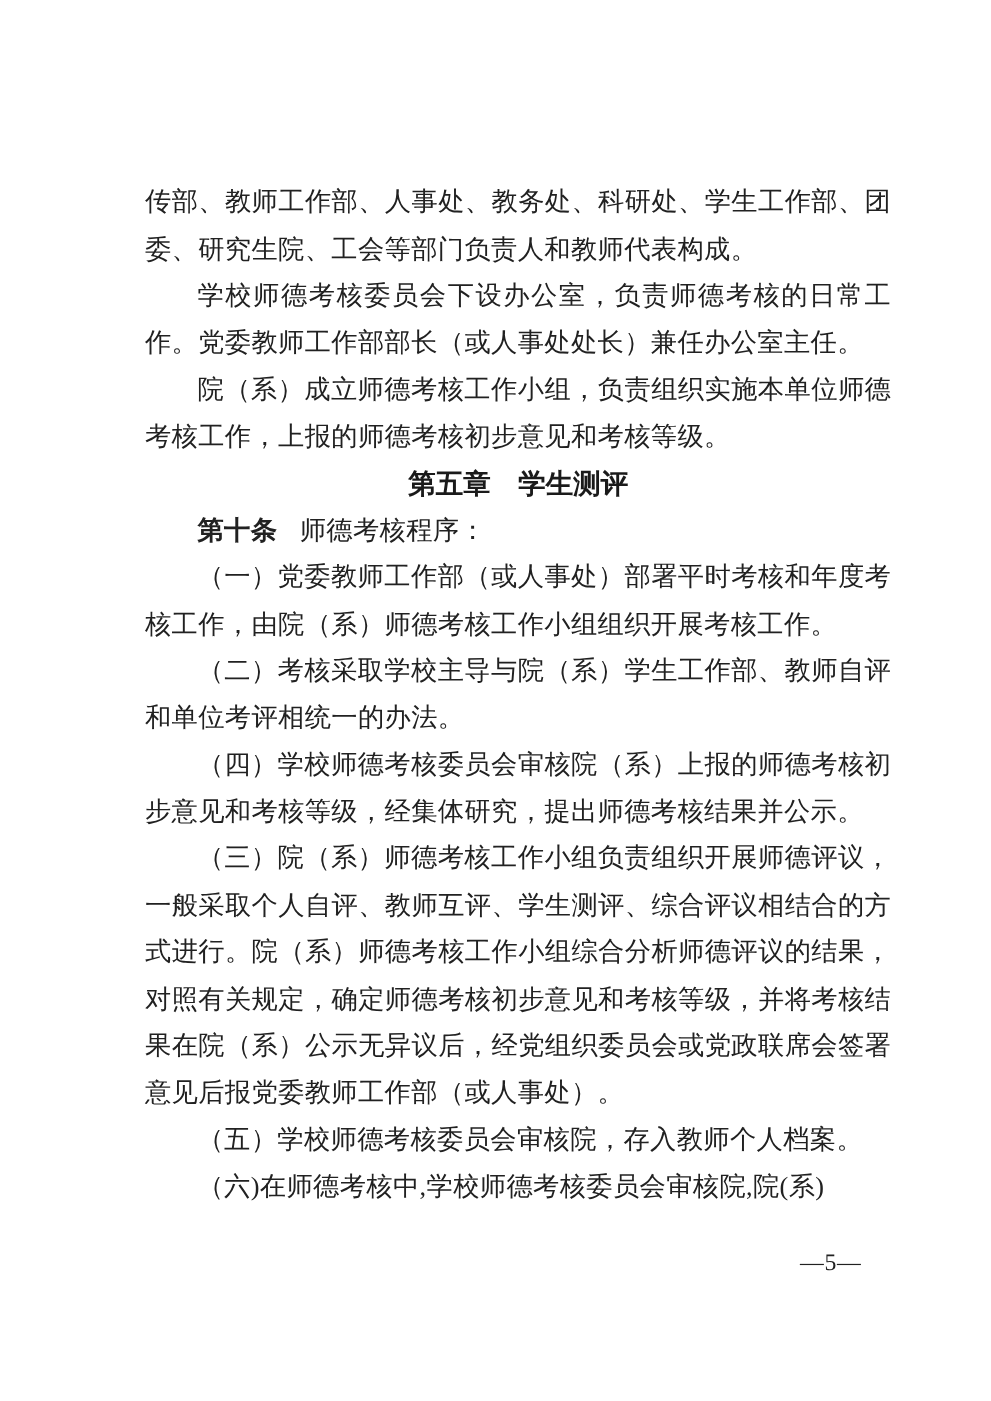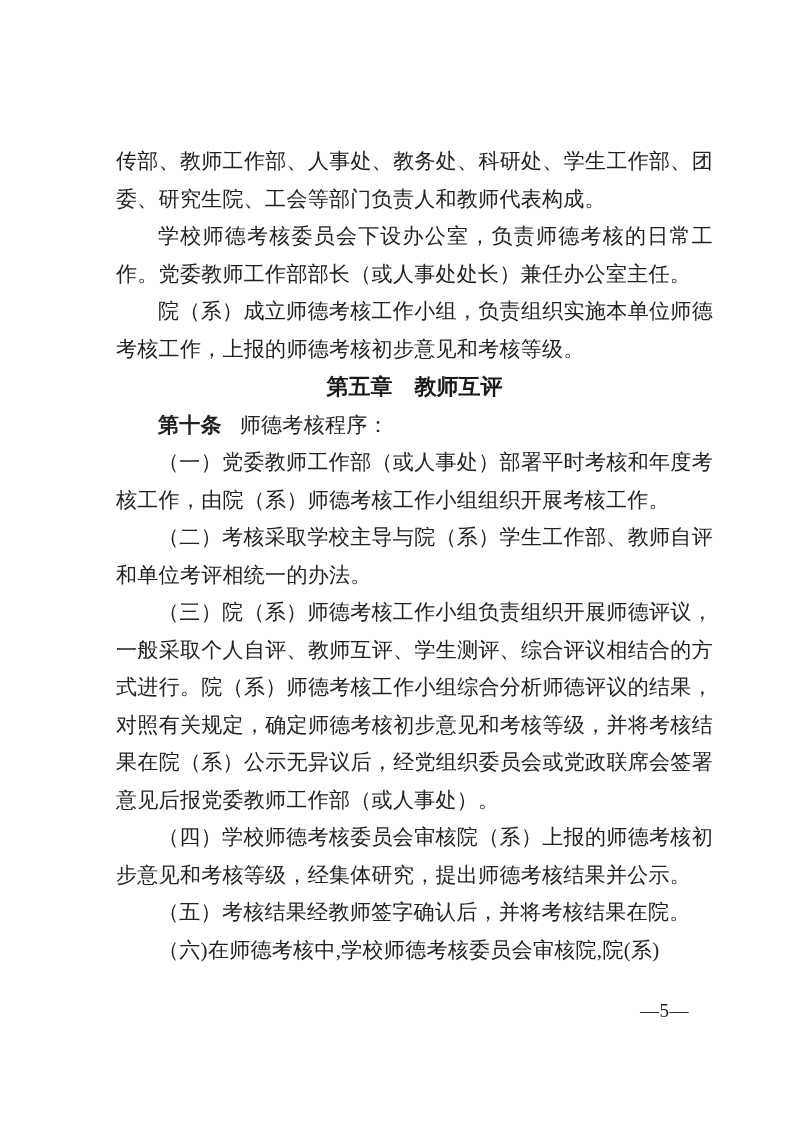--- a/index.html
+++ b/index.html
@@ -61,25 +61,25 @@
   }
 </style>
 </head>
 <body>
 
 <div class="page">
   <div class="body-text">
     <p class="para">传部、教师工作部、人事处、教务处、科研处、学生工作部、团委、研究生院、工会等部门负责人和教师代表构成。</p>
     <p class="para indent">学校师德考核委员会下设办公室，负责师德考核的日常工作。党委教师工作部部长（或人事处处长）兼任办公室主任。</p>
     <p class="para indent">院（系）成立师德考核工作小组，负责组织实施本单位师德考核工作，上报的师德考核初步意见和考核等级。</p>
-    <p class="chapter-heading">第五章　教师互评</p>
+    <p class="chapter-heading">第五章　学生测评</p>
     <p class="para indent">
       <span class="article-label">第十条</span><span>师德考核程序：</span>
     </p>
     <p class="para indent">（一）党委教师工作部（或人事处）部署平时考核和年度考核工作，由院（系）师德考核工作小组组织开展考核工作。</p>
     <p class="para indent">（二）考核采取学校主导与院（系）学生工作部、教师自评和单位考评相统一的办法。</p>
+    <p class="para indent">（四）学校师德考核委员会审核院（系）上报的师德考核初步意见和考核等级，经集体研究，提出师德考核结果并公示。</p>
     <p class="para indent">（三）院（系）师德考核工作小组负责组织开展师德评议，一般采取个人自评、教师互评、学生测评、综合评议相结合的方式进行。院（系）师德考核工作小组综合分析师德评议的结果，对照有关规定，确定师德考核初步意见和考核等级，并将考核结果在院（系）公示无异议后，经党组织委员会或党政联席会签署意见后报党委教师工作部（或人事处）。</p>
-    <p class="para indent">（四）学校师德考核委员会审核院（系）上报的师德考核初步意见和考核等级，经集体研究，提出师德考核结果并公示。</p>
-    <p class="para indent">（五）考核结果经教师签字确认后，并将考核结果在院。</p>
+    <p class="para indent">（五）学校师德考核委员会审核院，存入教师个人档案。</p>
     <p class="para indent">（六)在师德考核中,学校师德考核委员会审核院,院(系)</p>
   </div>
   <div class="page-number">—5—</div>
 </div>
 
 </body></html>

